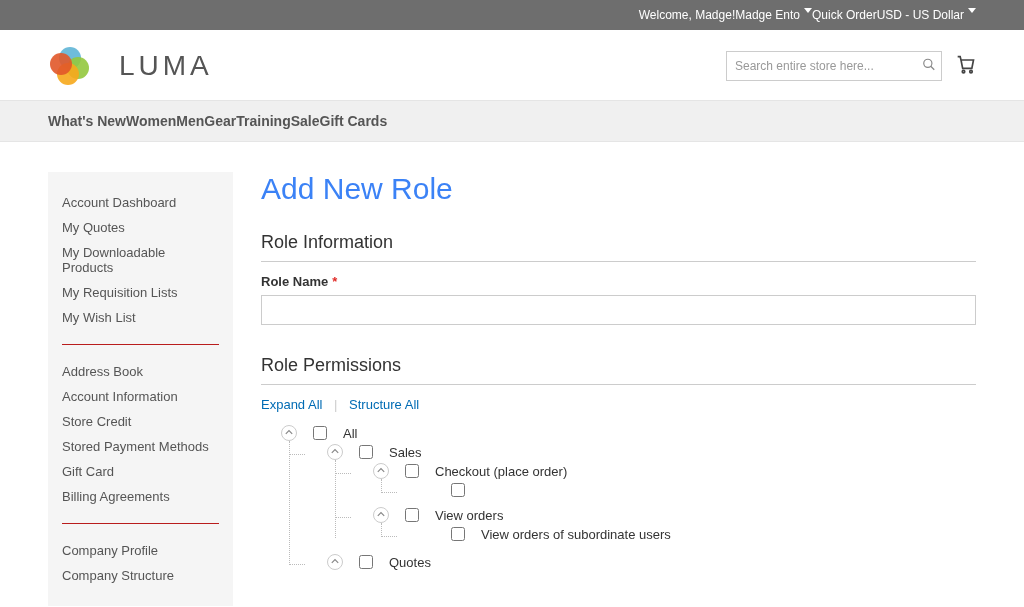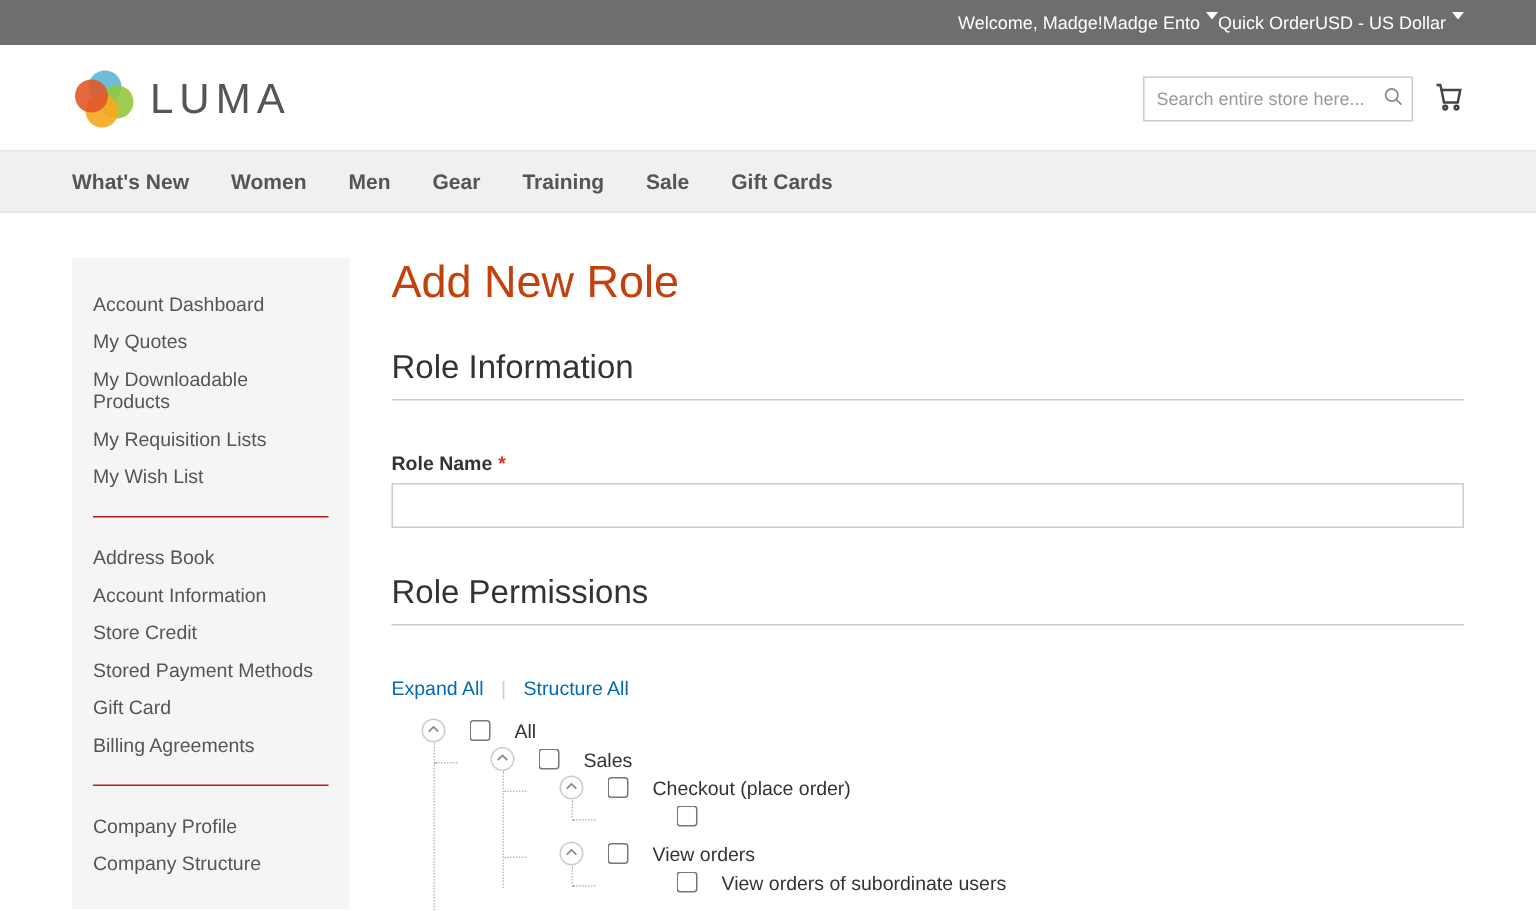--- a/index.html
+++ b/index.html
@@ -5,48 +5,48 @@
   * { box-sizing: border-box; margin: 0; padding: 0; }
   body { font-family: 'Helvetica Neue', Arial, sans-serif; color: #333; font-size: 14px; background: #fff; }
 
   
   .topbar { background: #6e6e6e; color: #fff; height: 30px; display: flex; justify-content: flex-end; align-items: center; padding: 0 48px; font-size: 12px; }
   .topbar .item { display: inline-flex; align-items: flex-start; gap: 4px; cursor: pointer; }
   .topbar .chev { width: 0; height: 0; border-left: 4px solid transparent; border-right: 4px solid transparent; border-top: 5px solid #fff; display: inline-block; }
 
   
   .header { display: flex; align-items: center; justify-content: space-between; padding: 14px 48px 12px 48px; }
-  .logo { display: flex; align-items: center; gap: 8px; }
+  .logo { display: flex; align-items: center; gap: 27px; }
   .logo-mark { width: 44px; height: 44px; position: relative; }
   .logo-text { font-size: 28px; letter-spacing: 4px; font-weight: 400; color: #555; }
   .header-right { display: flex; align-items: center; gap: 14px; }
-  .search-wrap { position: relative; width: 180px; }
+  .search-wrap { position: relative; width: 216px; }
   .search { width: 100%; height: 30px; border: 1px solid #ccc; padding: 0 28px 0 8px; font-size: 12px; color: #777; }
   .search::placeholder { color: #999; }
   .search-icon { position: absolute; right: 6px; top: 50%; transform: translateY(-50%); color: #888; pointer-events: none; }
   .cart-icon { color: #444; cursor: pointer; }
 
   
   .nav { background: #f0f0f0; border-top: 1px solid #e5e5e5; border-bottom: 1px solid #e5e5e5; }
-  .nav-inner { display: flex; gap: 28px; padding: 0 48px; }
+  .nav-inner { display: flex; padding: 0 48px; }
   .nav-link { font-weight: 700; font-size: 14px; color: #555; padding: 12px 0; cursor: pointer; }
 
   
   .content { display: flex; gap: 28px; padding: 30px 48px 40px 48px; align-items: flex-start; }
 
   
   .sidebar { width: 185px; background: #f5f5f5; padding: 18px 0; font-size: 13px; color: #555; }
   .sidebar .group { padding: 0 14px; }
   .sidebar .group + .group { margin-top: 14px; padding-top: 14px; border-top: 1px solid #b91c1c; margin-left: 14px; margin-right: 14px; padding-left: 0; padding-right: 0; }
   .sidebar .link { padding: 5px 0; cursor: pointer; }
 
   
   .main { flex: 1; }
-  .page-title { font-size: 30px; font-weight: 300; color: #c2410c; margin-bottom: 26px; }
-  .section-title { font-size: 22px; font-weight: 300; color: #333; border-bottom: 1px solid #ccc; padding-bottom: 8px; margin-bottom: 34px; }
+  .page-title { font-size: 30px; font-weight: 300; color: #3b82f6; margin-bottom: 26px; }
+  .section-title { font-size: 18px; font-weight: 300; color: #333; border-bottom: 1px solid #ccc; padding-bottom: 8px; margin-bottom: 12px; }
   .section + .section { margin-top: 30px; }
 
   .field-label { font-size: 13px; font-weight: 700; color: #333; margin-bottom: 6px; }
   .field-label .req { color: #e02b27; margin-left: 4px; }
   .text-input { width: 100%; height: 30px; border: 1px solid #ccc; padding: 0 8px; font-size: 13px; }
 
   
   .tree-actions { font-size: 13px; margin-bottom: 10px; }
   .tree-actions a { color: #006bb4; text-decoration: none; cursor: pointer; }
   .tree-actions .sep { color: #ccc; margin: 0 8px; }

